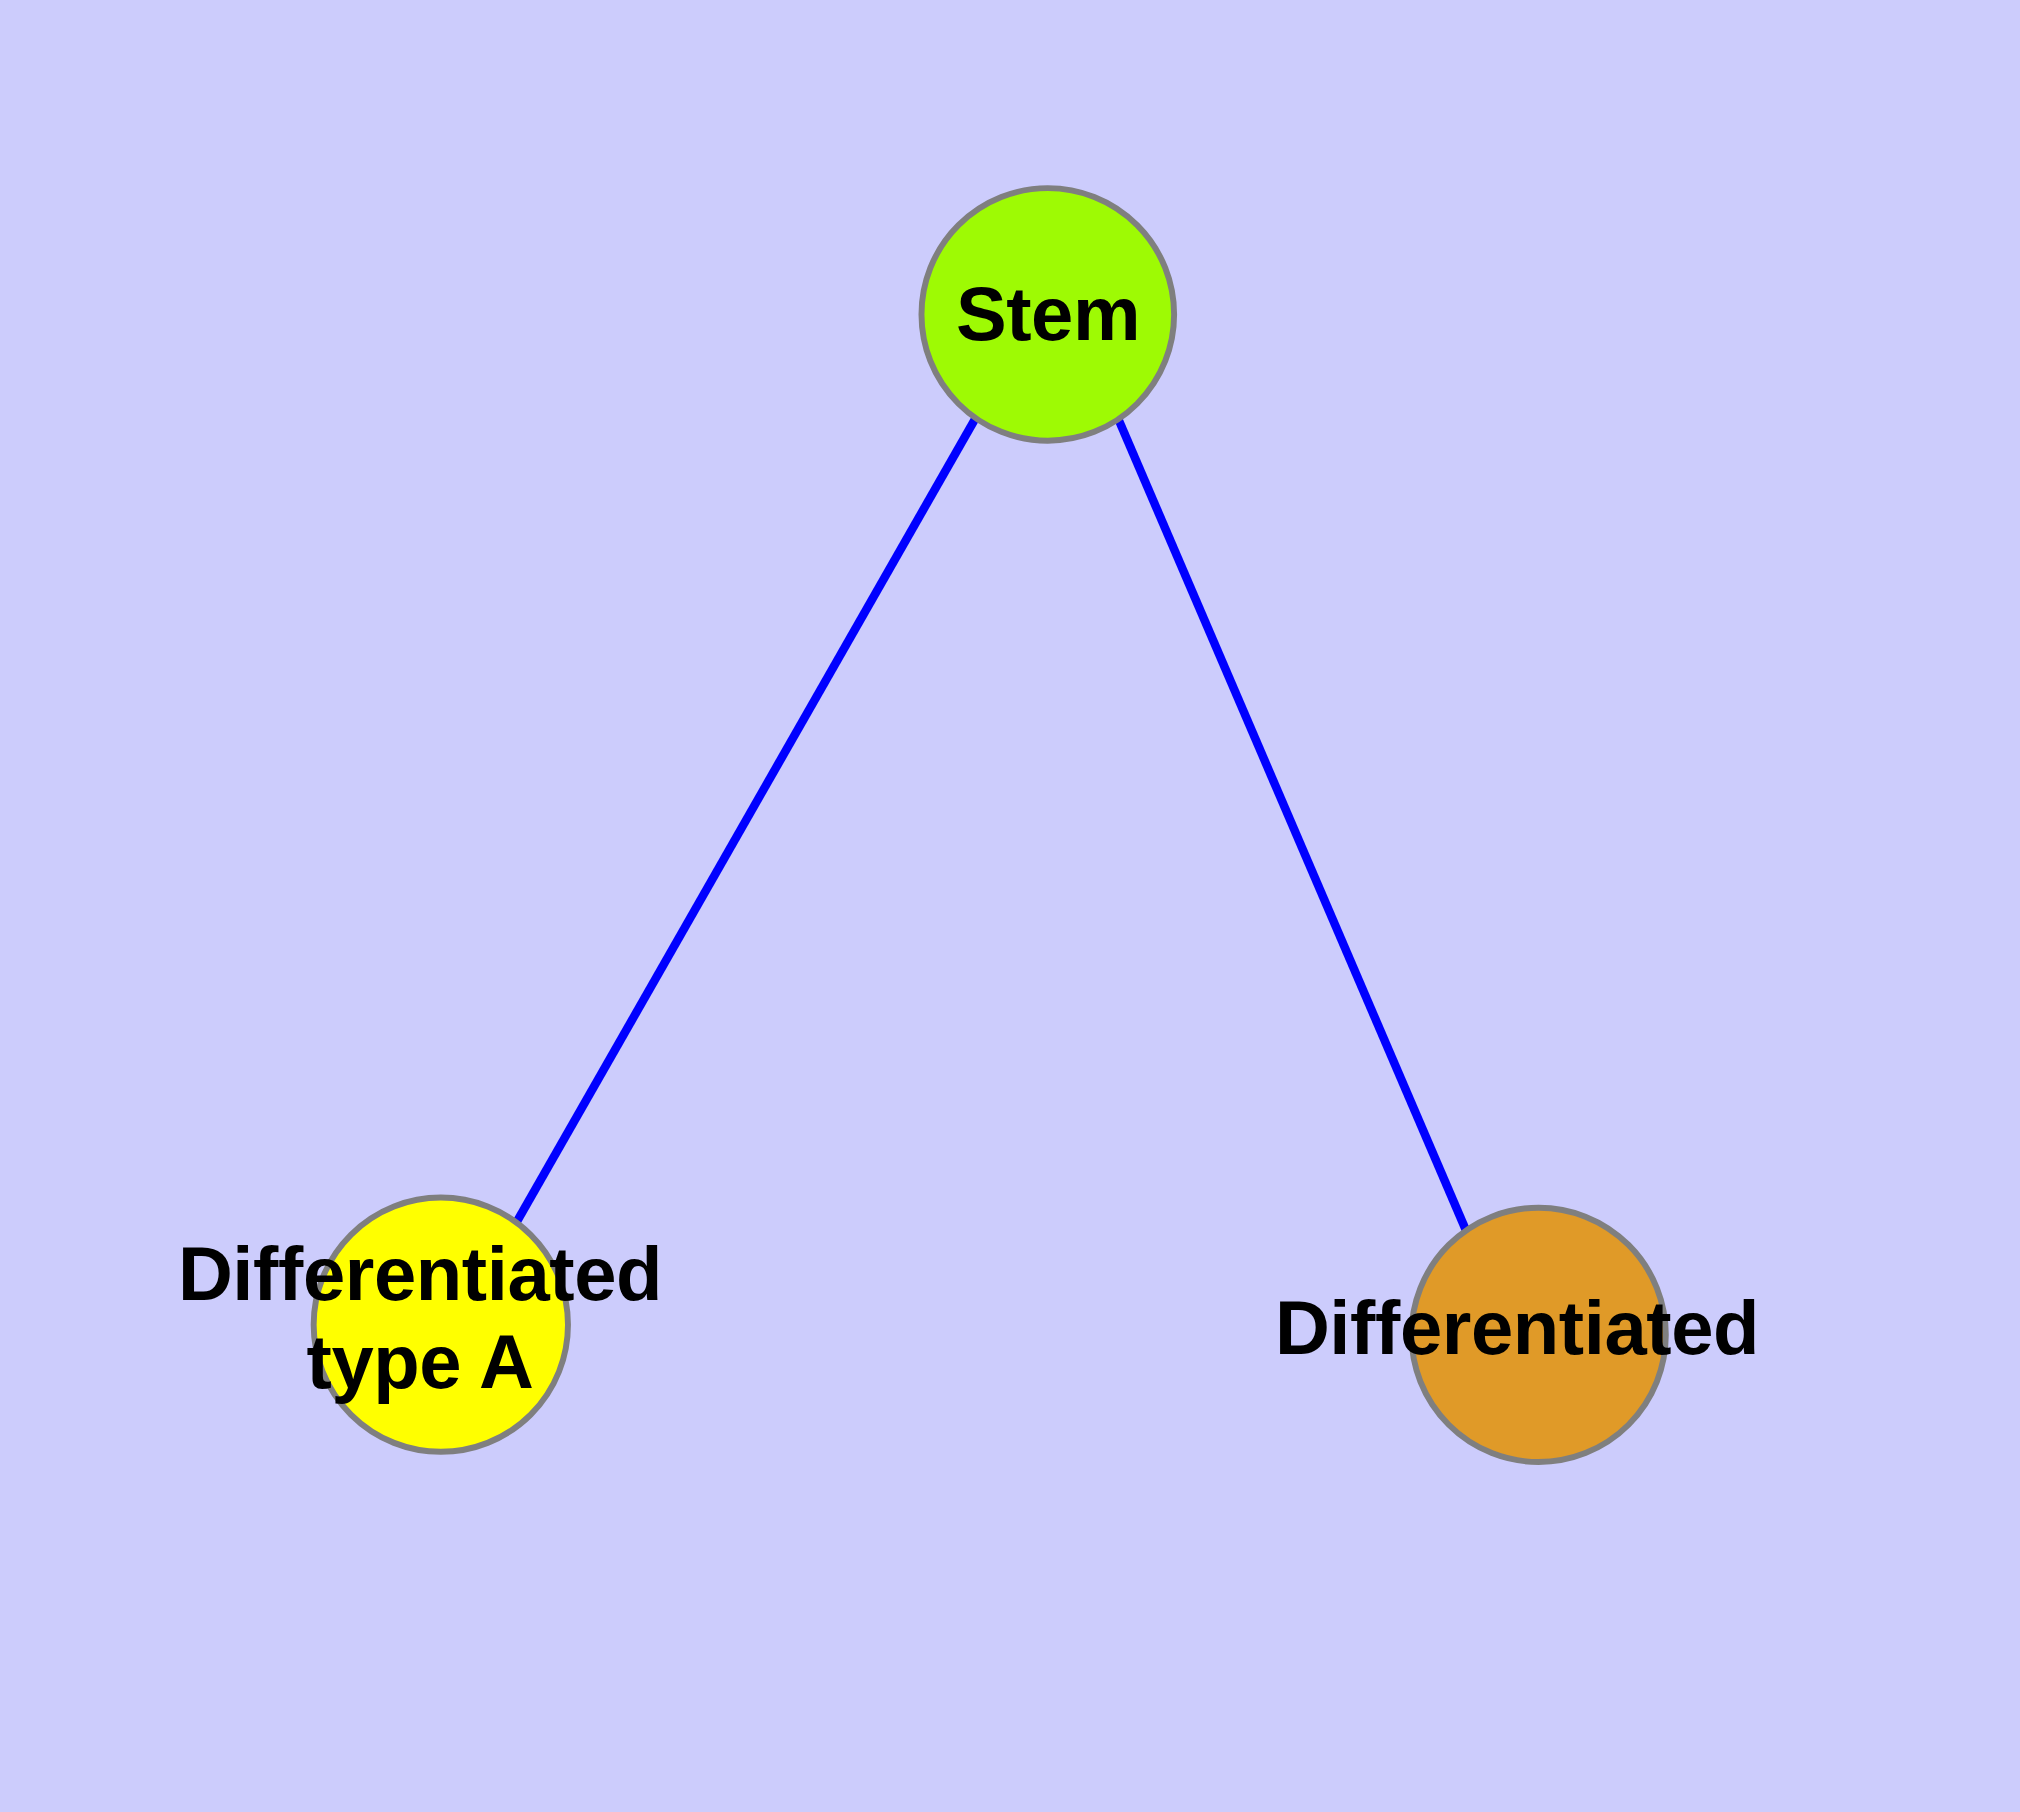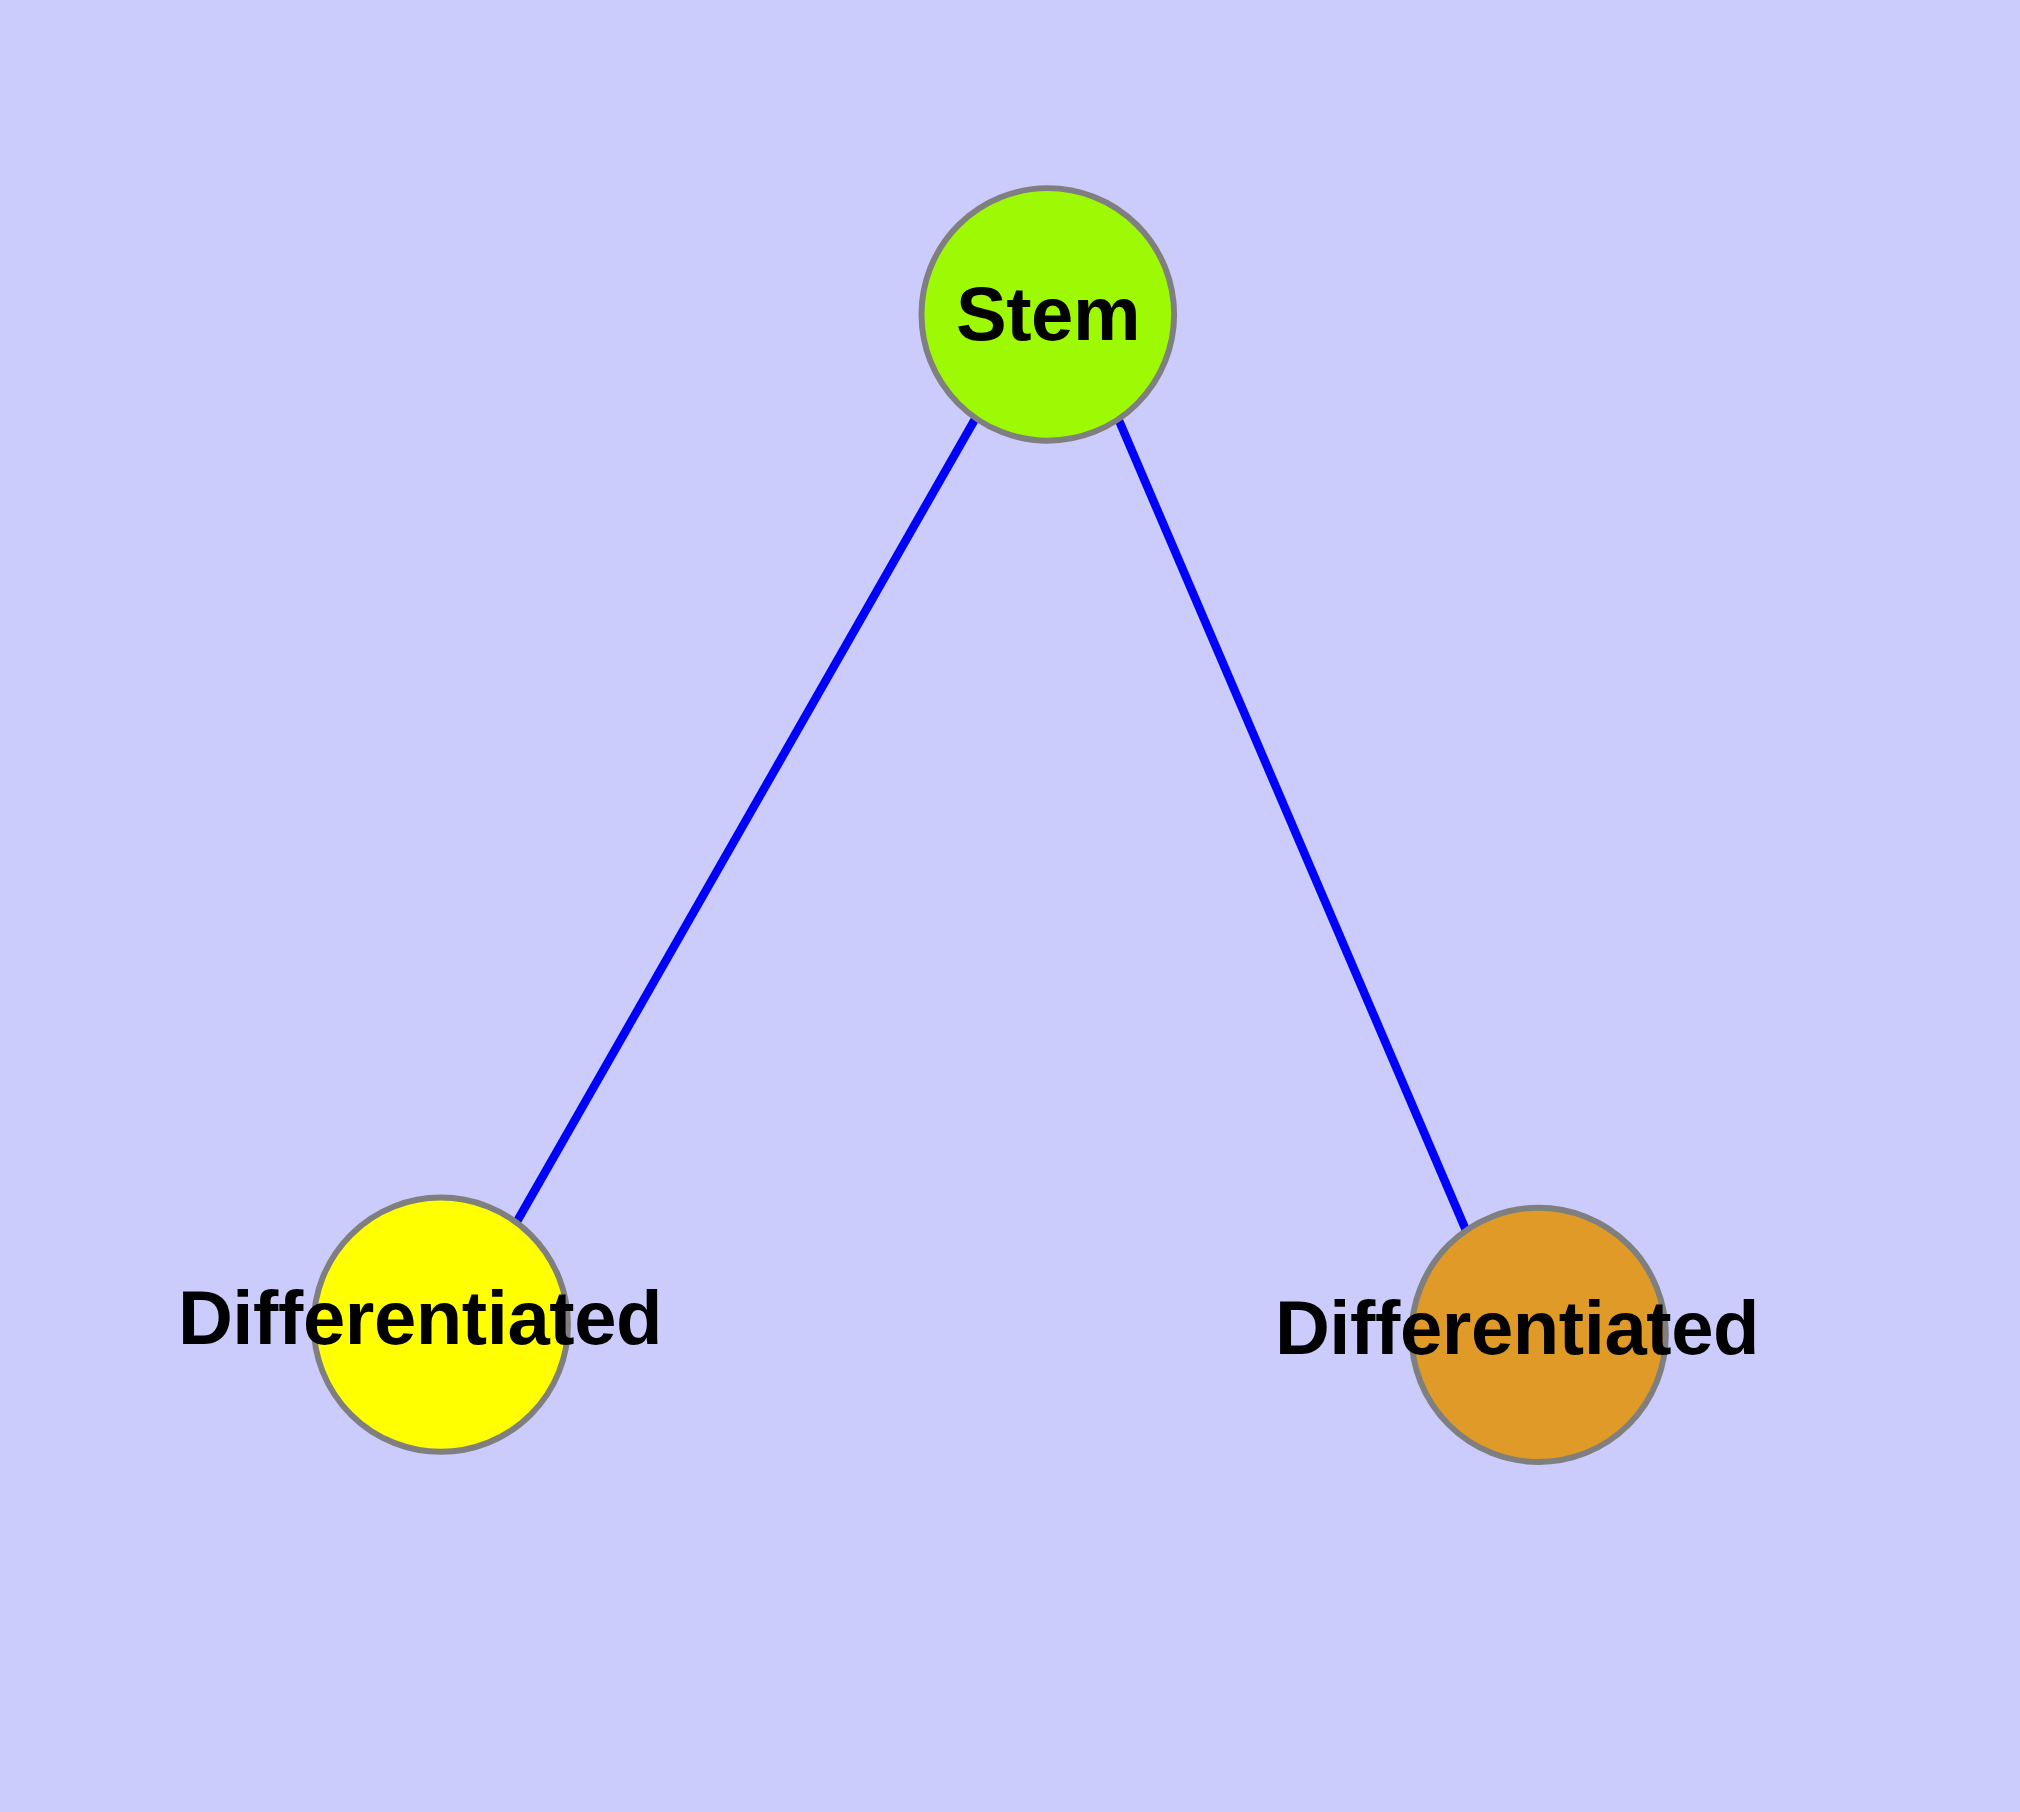--- a/index.html
+++ b/index.html
@@ -59,18 +59,18 @@
       </g>
     <g id="nodes-layer">
         <circle class="node-circle" cx="1236" cy="371" r="149" fill="#9eFA04" stroke="#7f7f7f"></circle>
         <circle class="node-circle" cx="520" cy="1563" r="150" fill="#ffff00" stroke="#7f7f7f"></circle>
         <circle class="node-circle" cx="1815" cy="1575" r="150" fill="#e09a28" stroke="#7f7f7f"></circle>
       </g>
   </svg>
 
   <div id="labels-layer">
       <div class="node-label" style="left: 1048px; top: 314px; color: rgb(0, 0, 0);"><div>Stem</div></div>
-      <div class="node-label" style="left: 420px; top: 1318px; color: rgb(0, 0, 0);"><div>Differentiated</div></div>
+      <div class="node-label" style="left: 420px; top: 1318px; color: rgb(0, 0, 0);"><div>Differentiated</div><div>type A</div></div>
       <div class="node-label" style="left: 1517px; top: 1328px; color: rgb(0, 0, 0);"><div>Differentiated</div></div>
     </div>
 
 </div>
 
 
 </body></html>

